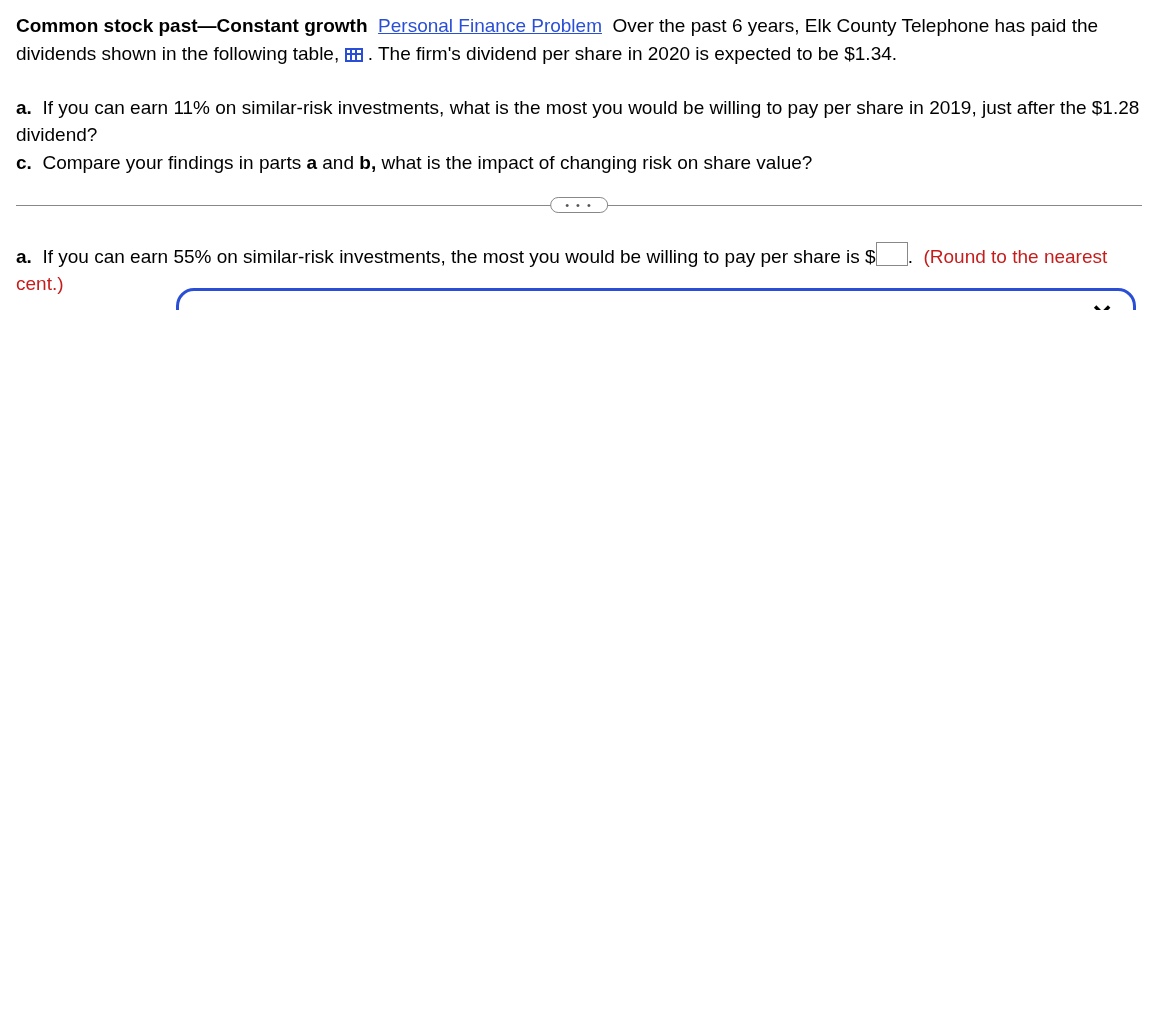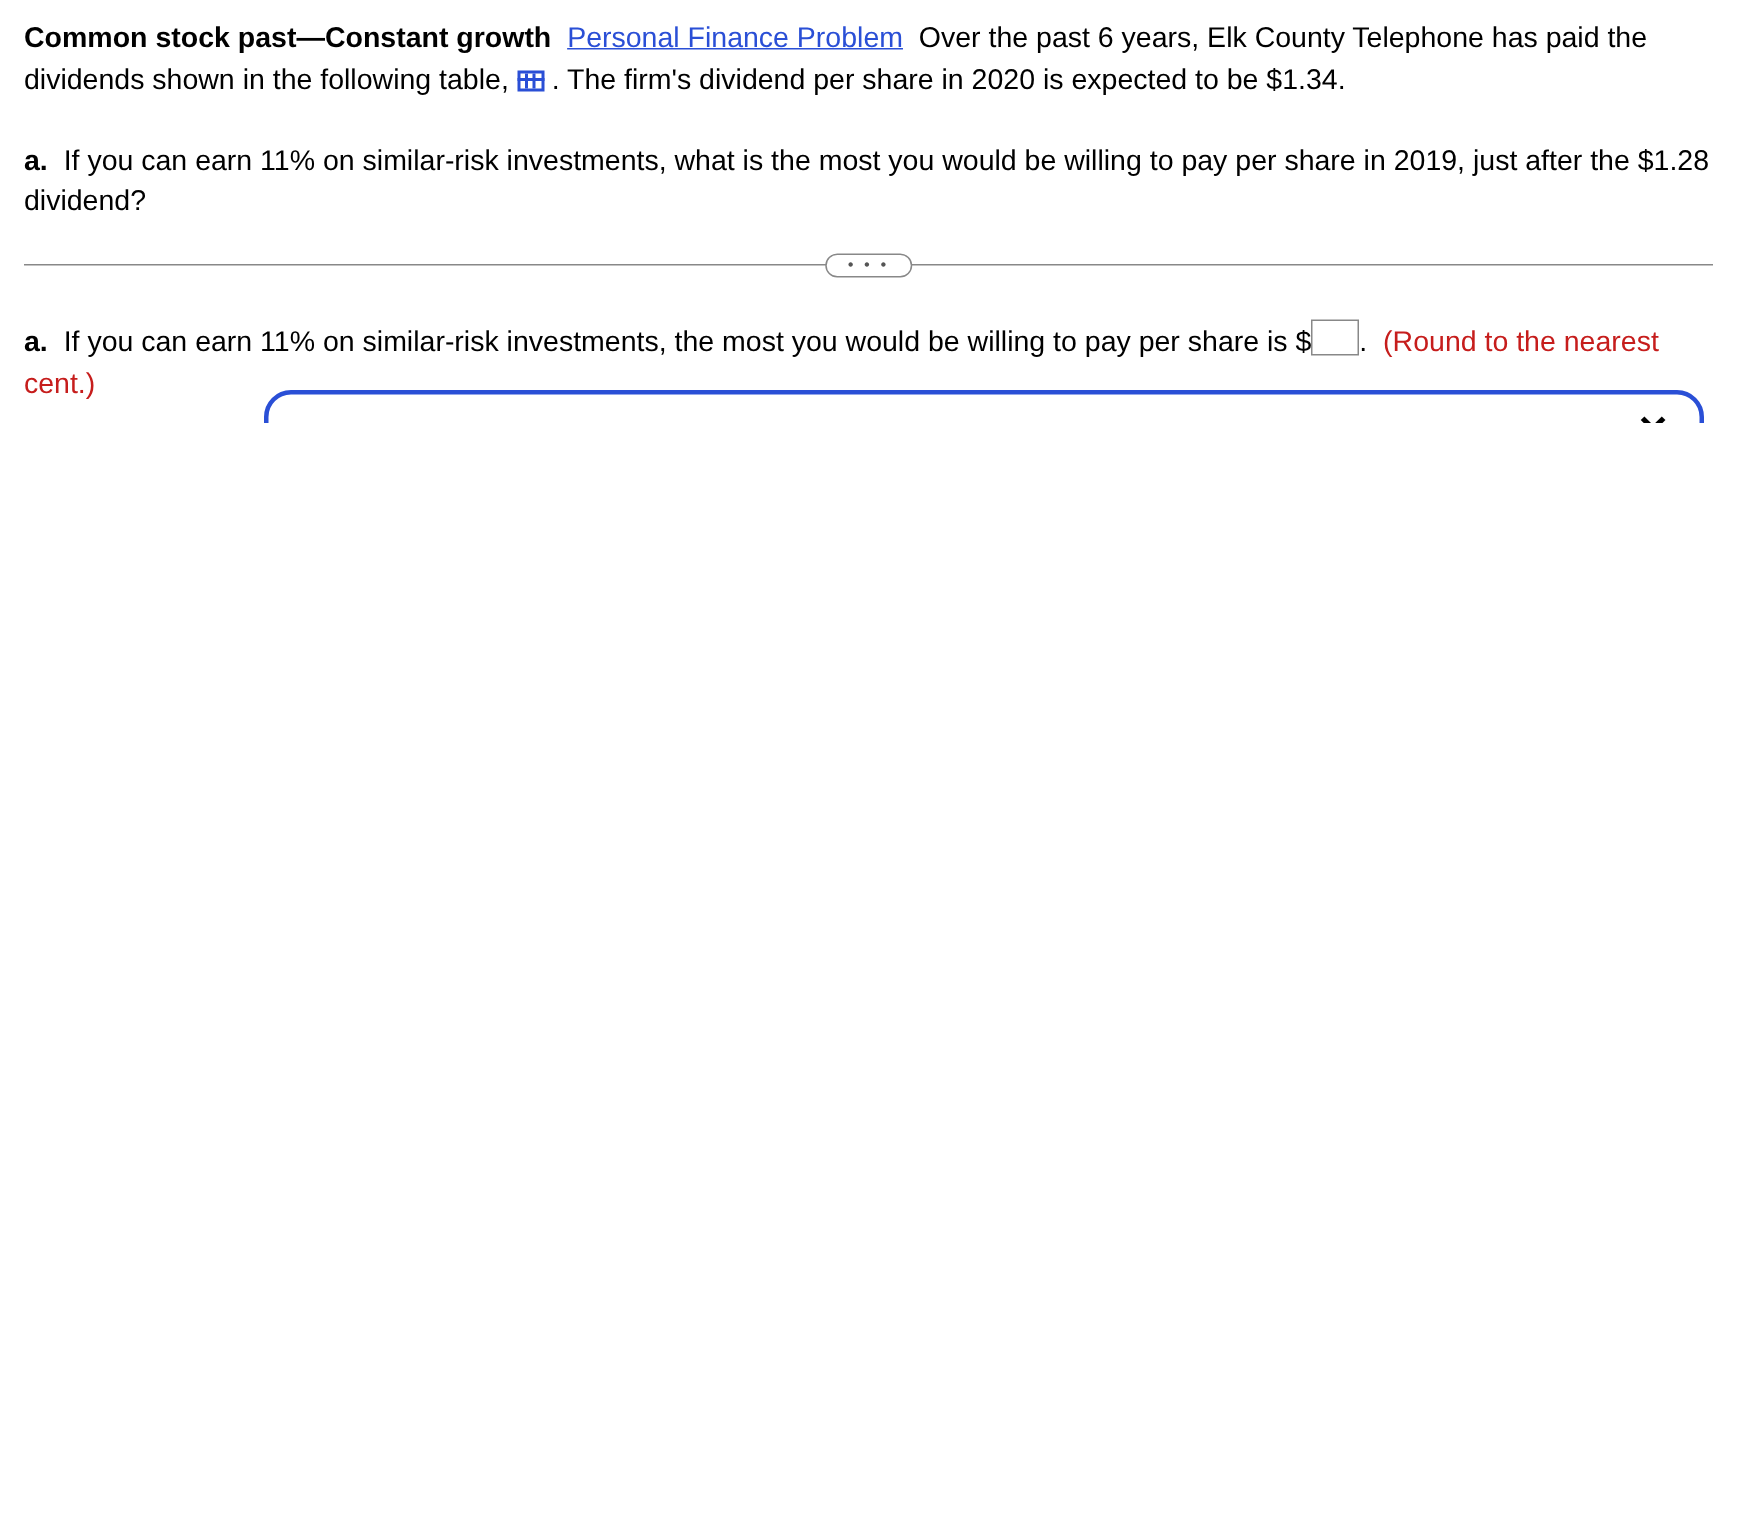--- a/index.html
+++ b/index.html
@@ -188,30 +188,34 @@
   <span class="bold">Common stock past</span><span class="bold">—</span><span class="bold">Constant growth</span>&nbsp;&nbsp;<span class="blue">Personal Finance Problem</span>&nbsp;&nbsp;<span>Over the past 6 years, Elk County Telephone has paid the dividends shown in the following table,</span>
   <span class="table-icon"></span>
   <span>. The firm's dividend per share in 2020 is expected to be $1.34.</span>
 </div>
 
 <div class="q-list">
   <div class="row">
     <span class="bold">a.</span>&nbsp;
     <span>If you can earn 11% on similar-risk investments, what is the most you would be willing to pay per share in 2019, just after the $1.28 dividend?</span>
   </div>
+  <div class="row">
+    <span class="bold">c.</span>&nbsp;
+    <span>Compare your findings in parts </span><span class="bold">a</span><span> and </span><span class="bold">b,</span><span> what is the impact of changing risk on share value?</span>
+  </div>
 </div>
 
 <div class="divider-wrap">
   <hr class="divider-line">
   <span class="pill">• • •</span>
 </div>
 
 <div class="prob-text">
   <span class="bold">a.</span>&nbsp;
-  <span>If you can earn 11% on similar-risk investments, the most you would be willing to pay per share is $</span><span class="answer-input"></span><span>.</span>
+  <span>If you can earn 55% on similar-risk investments, the most you would be willing to pay per share is $</span><span class="answer-input"></span><span>.</span>
   &nbsp;<span class="red">(Round to the nearest cent.)</span>
 </div>
 
 <div class="modal-pos">
   <div class="modal">
     <div class="modal-tools">
       <div class="min-icon"></div>
       <div class="close-icon">✕</div>
     </div>
     <div class="modal-title">Data table</div>

